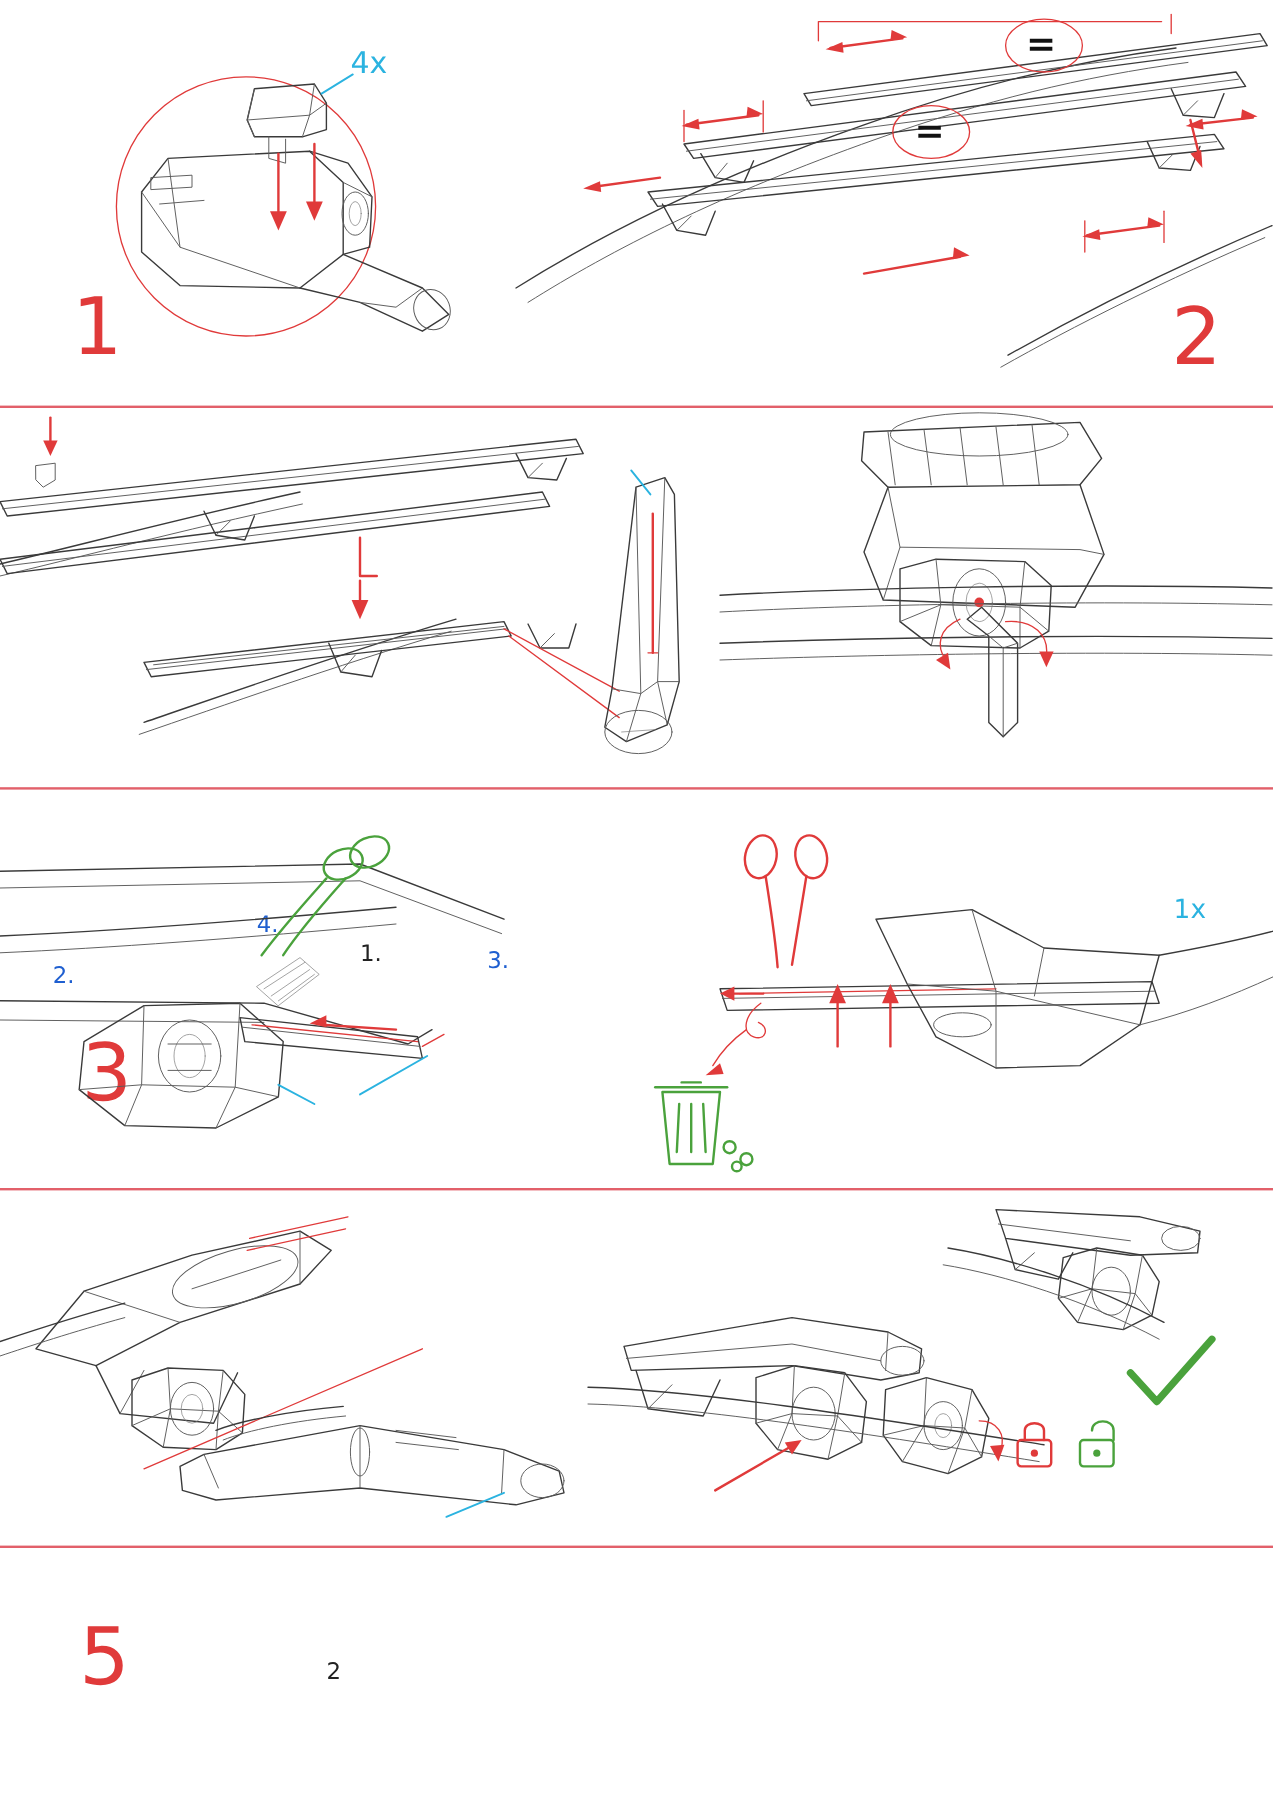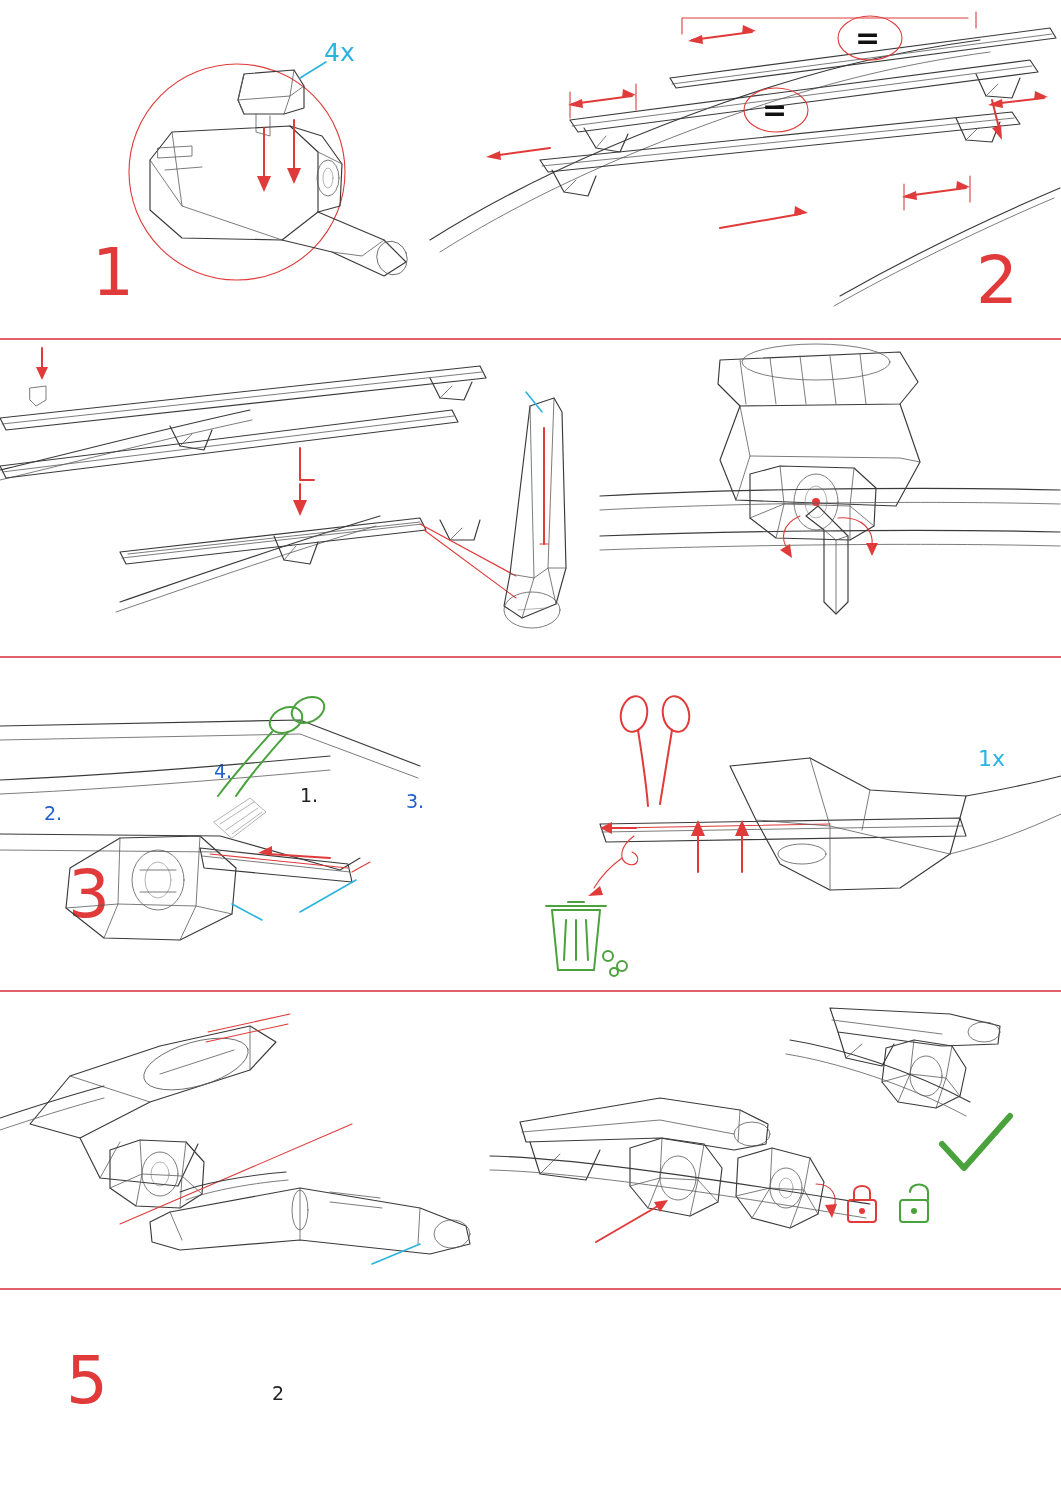--- a/index.html
+++ b/index.html
@@ -82,21 +82,21 @@
 </head>
 <body>
 
 <div class="sheet">
 
   <div class="hr" style="top:338px"></div>
   <div class="hr" style="top:656px"></div>
   <div class="hr" style="top:990px"></div>
   <div class="hr" style="top:1288px"></div>
 
-  <div class="step" style="left:0;top:0;width:420px;height:338px;margin-left:32px;">
+  <div class="step" style="left:0;top:0;width:420px;height:338px;">
     <svg width="420" height="338" viewBox="0 0 420 338">
       <circle class="rd thin" cx="205" cy="172" r="108"></circle>
 
       <path class="ln" d="M118 160 L140 132 L258 126 L286 152 L286 212 L250 240 L150 238 L118 210 Z"></path>
       <path class="ln thin" d="M140 132 L150 206 L250 240"></path>
       <path class="ln thin" d="M118 160 L150 206"></path>
       <path class="ln thin" d="M126 148 L160 146 L160 156 L126 158 Z"></path>
       <path class="ln thin" d="M133 170 L170 167"></path>
 
       <path class="ln" d="M258 126 L290 136 L310 164 L308 206 L286 212"></path>

